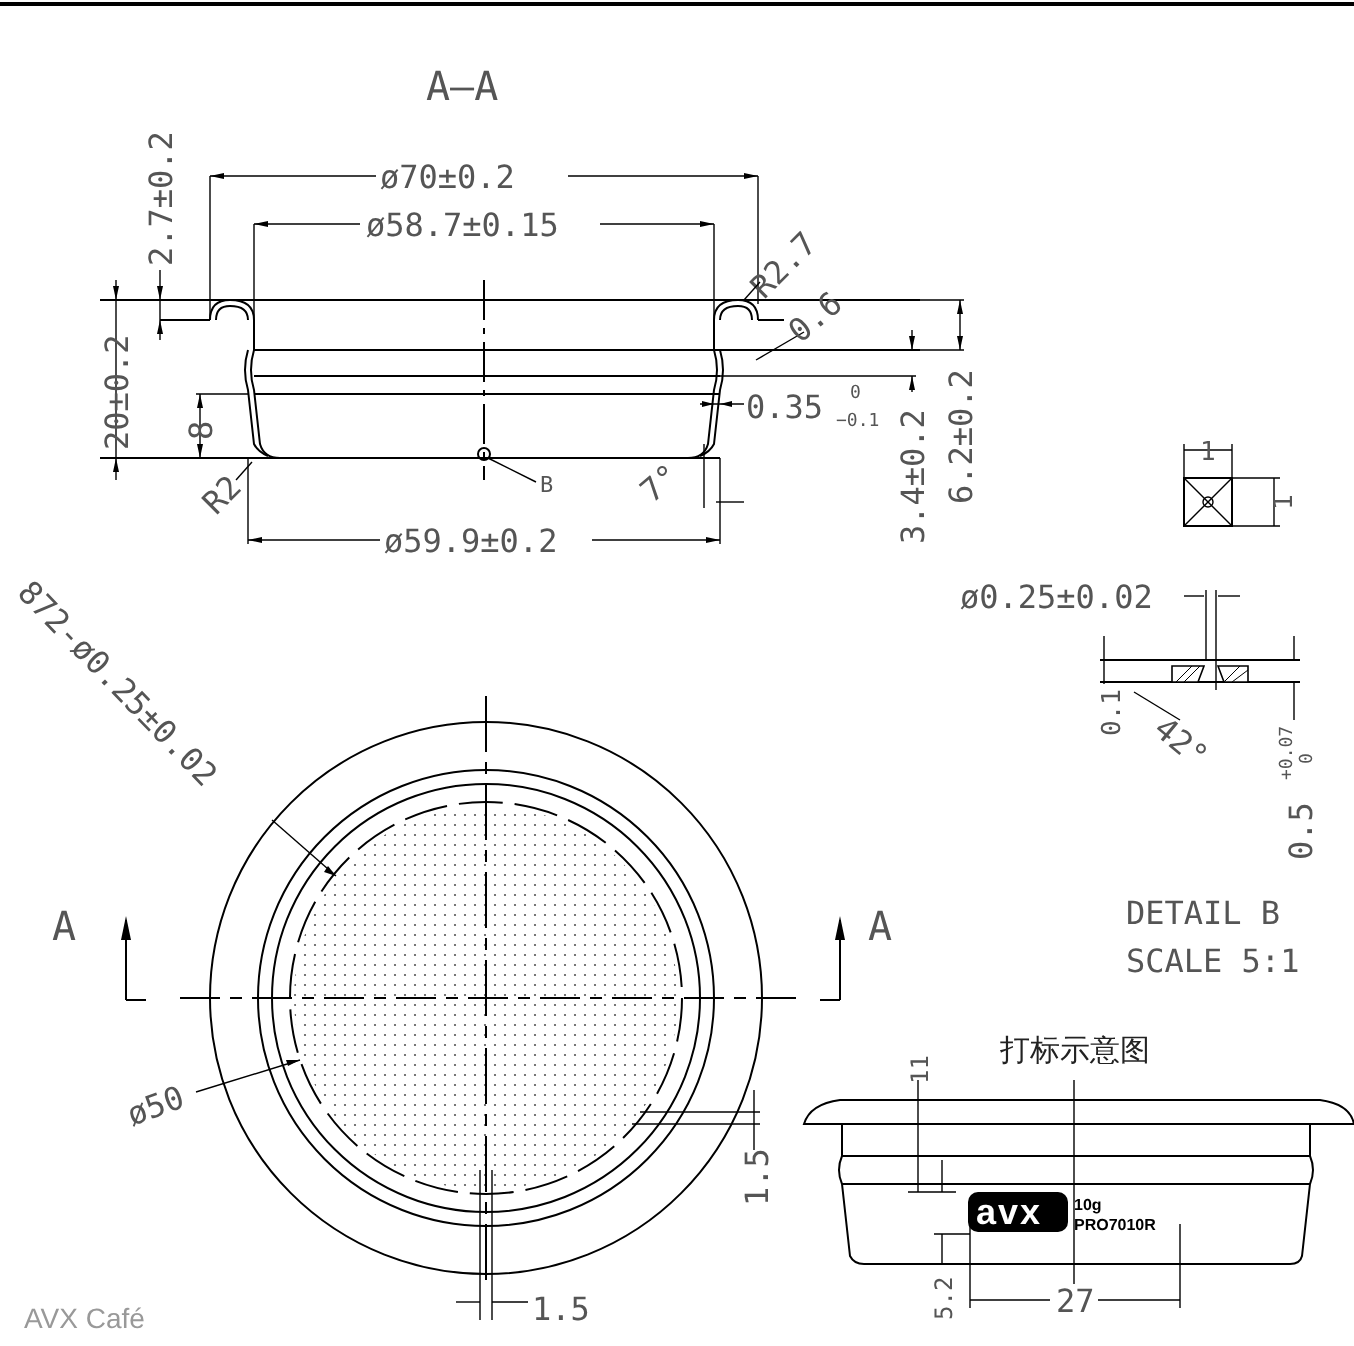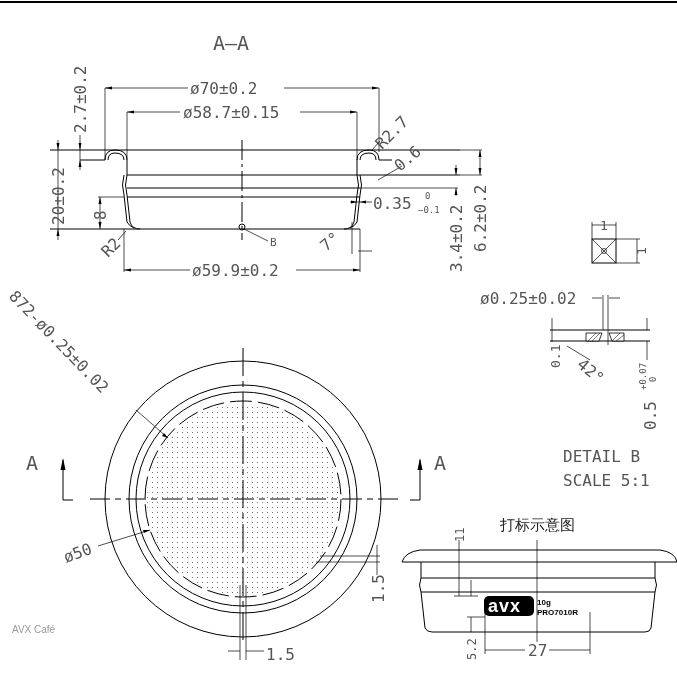--- a/index.html
+++ b/index.html
@@ -4,21 +4,21 @@
 <style>
   html, body { margin:0; padding:0; background:#ffffff; }
   body { width:677px; height:673px; position:relative; overflow:hidden; font-family:"DejaVu Sans", sans-serif; }
   svg { position:absolute; left:0; top:0; }
   .ln { stroke:#000; stroke-width:1; fill:none; }
   .thin { stroke:#000; stroke-width:0.7; fill:none; }
   .txt { font-family:"DejaVu Sans Mono", monospace; fill:#555; font-size:16px; }
   .txts { font-family:"DejaVu Sans Mono", monospace; fill:#555; font-size:9px; }
   .lbl { font-family:"Liberation Sans", sans-serif; fill:#222; font-size:15px; }
   .bold { font-family:"Liberation Sans", sans-serif; font-weight:bold; fill:#000; }
-  .watermark { position:absolute; left:12px; top:624px; font-family:"Liberation Sans", sans-serif; font-size:10px; color:#999; }
+  .watermark { position:absolute; left:12px; top:651px; font-family:"Liberation Sans", sans-serif; font-size:14px; color:#999; }
 </style>
 </head>
 <body>
 
 <svg width="677" height="673" viewBox="0 0 677 673">
 
   <line x1="0" y1="2" x2="677" y2="2" stroke="#000" stroke-width="2"></line>
 
   <g>
     <text x="213" y="50" class="txt" style="font-size:20px">A–A</text>

